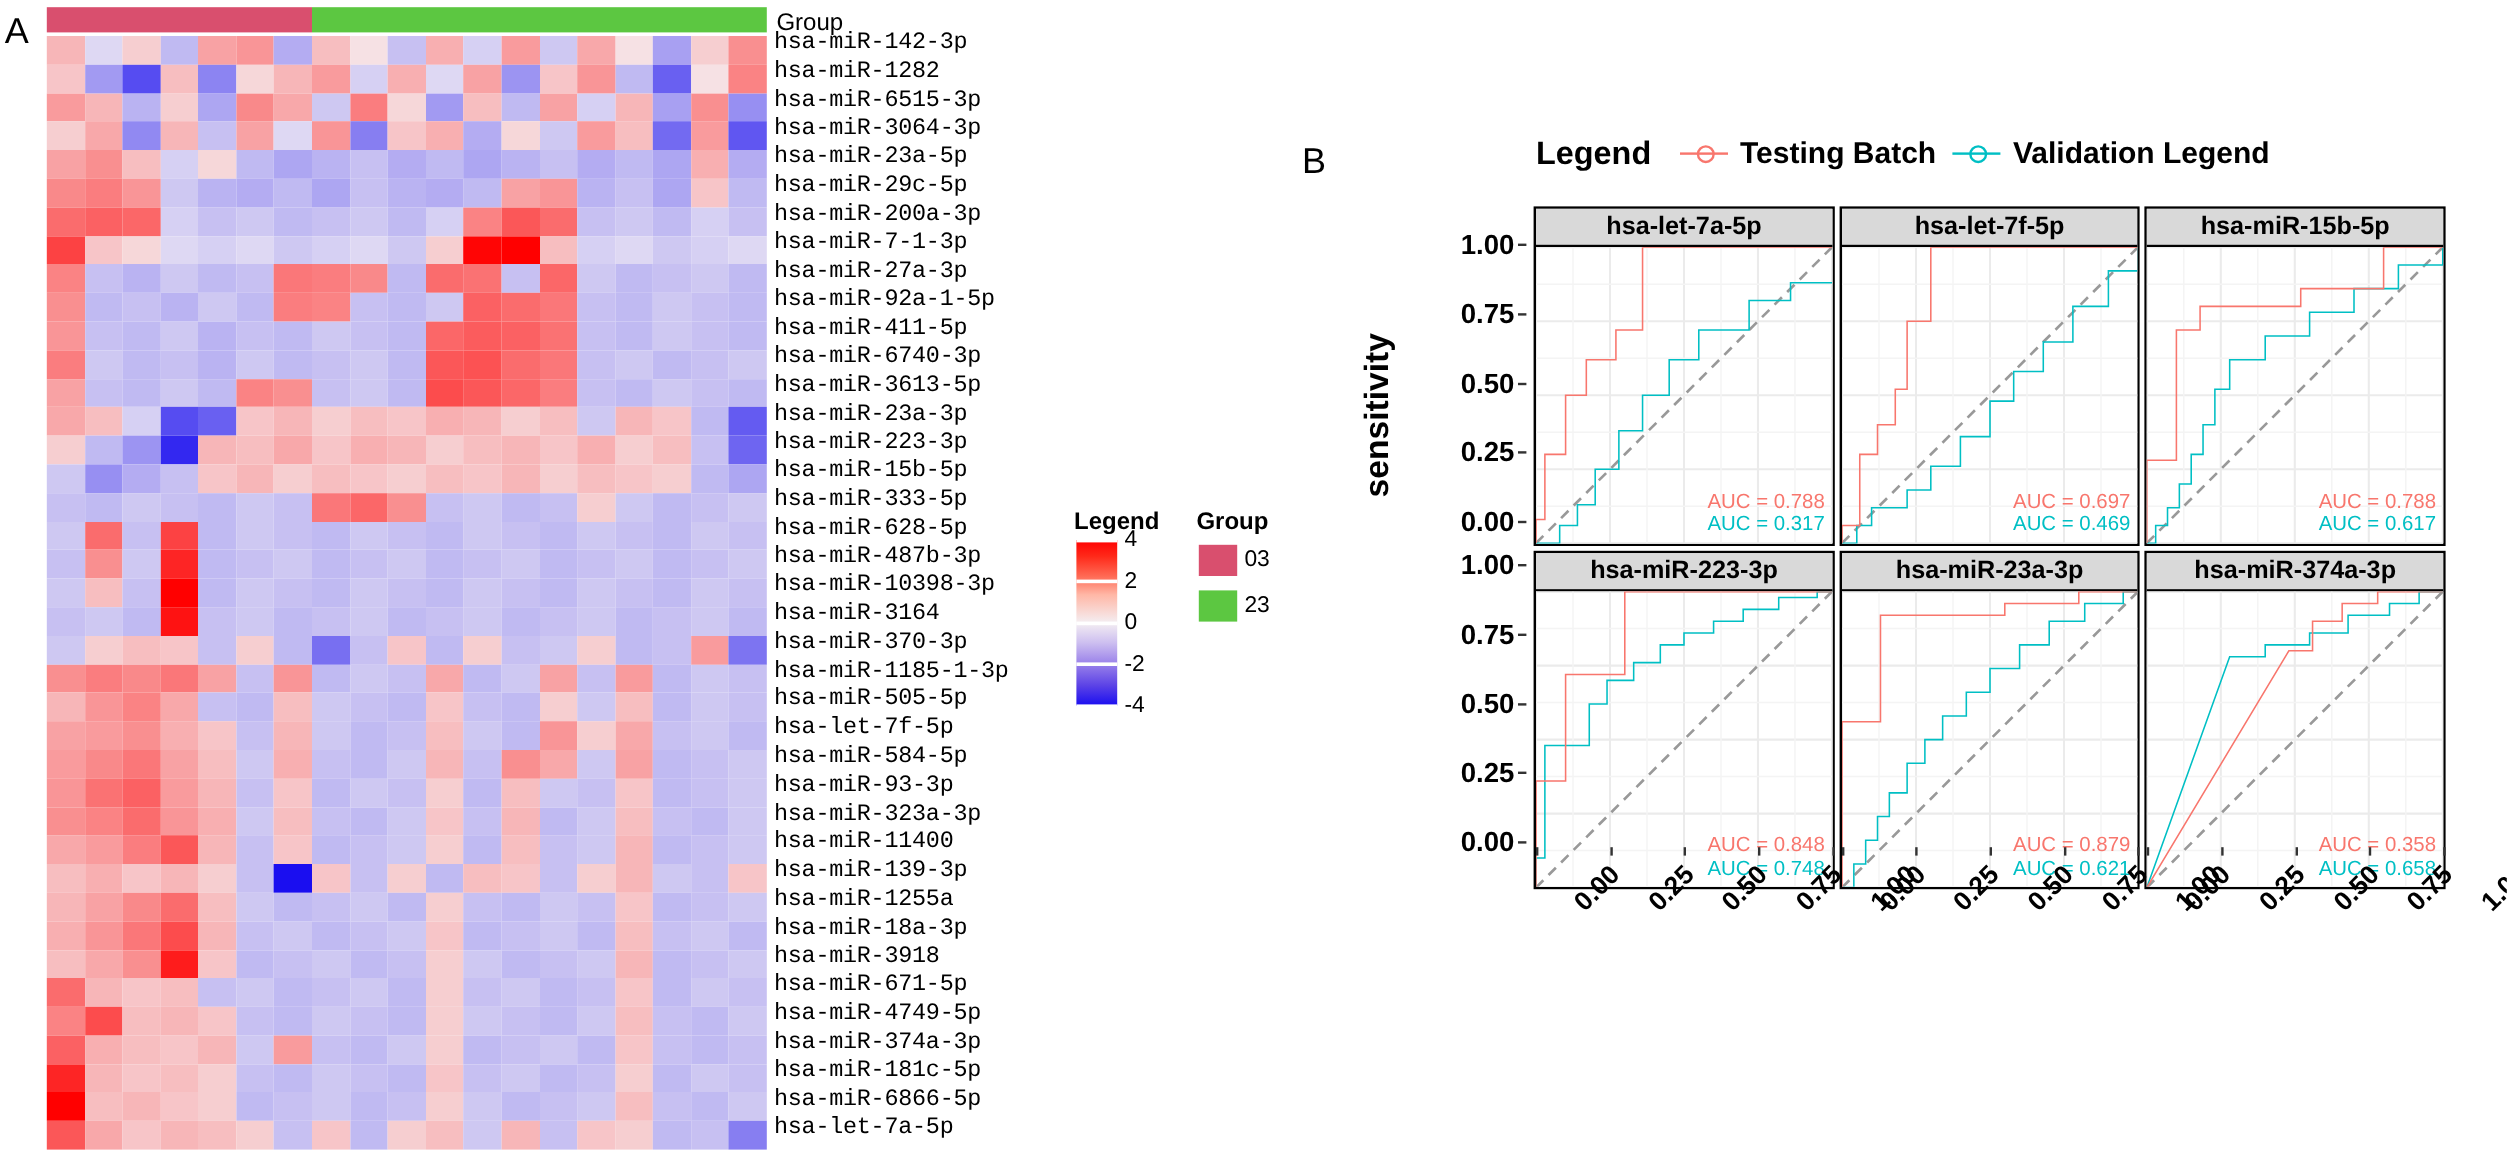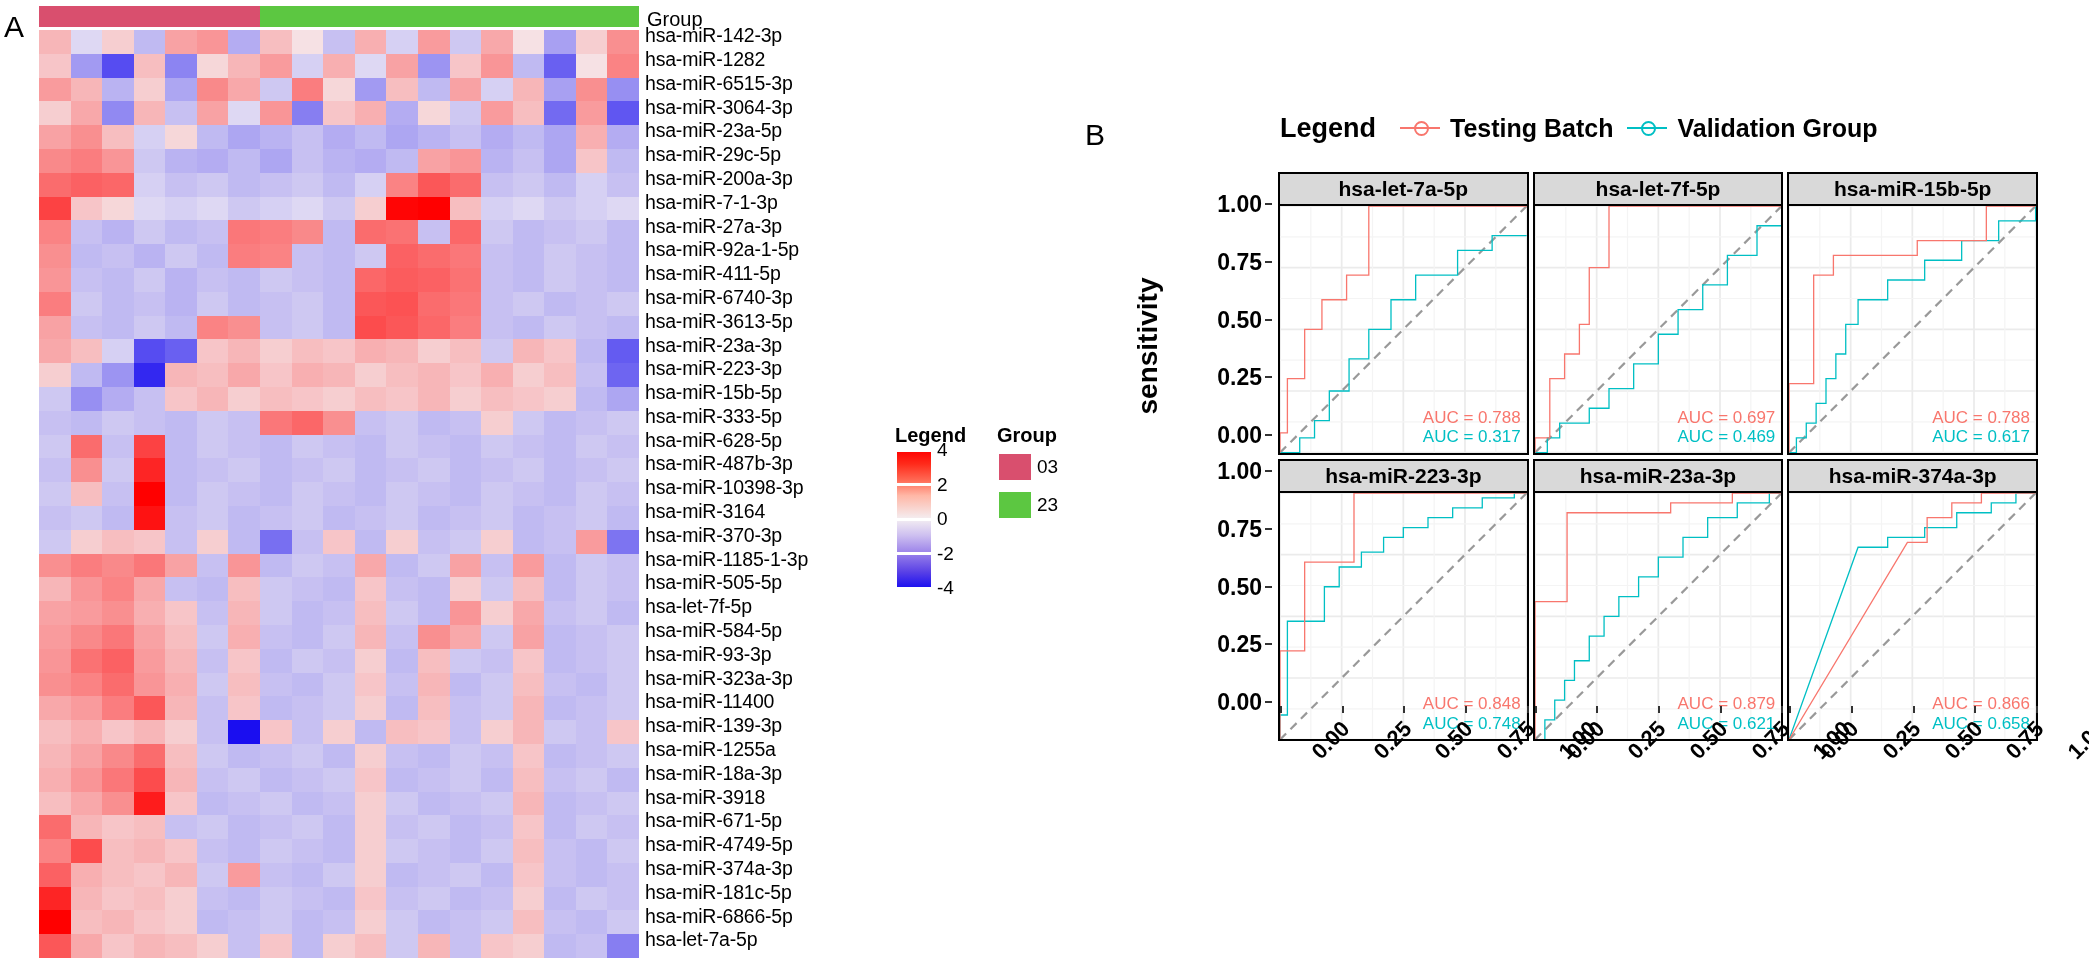--- a/index.html
+++ b/index.html
@@ -13,21 +13,21 @@
   #heat-wrap{position:absolute;left:39px;top:6px;width:600px;height:952px;}
   #group-bar{position:absolute;left:0;top:0;width:600px;height:21px;display:flex;}
   #group-bar .gseg{height:100%;}
   #group-title{position:absolute;left:608px;top:2px;font-size:20px;white-space:nowrap;}
 
   #heat-grid{position:absolute;left:0;top:24px;width:600px;height:928px;display:flex;flex-direction:column;}
   .hrow{flex:1 1 0;display:flex;}
   .hcell{flex:1 1 0;height:100%;}
 
   #row-labels{position:absolute;left:645px;top:24px;width:300px;height:928px;display:flex;flex-direction:column;}
-  .rlab{flex:1 1 0;display:flex;align-items:center;font-size:19.5px;white-space:nowrap;line-height:1;letter-spacing:-0.2px;}
+  .rlab{flex:1 1 0;display:flex;align-items:center;font-size:19.5px;white-space:nowrap;line-height:1;letter-spacing:-0.2px;font-family:Liberation Mono, monospace;}
 
   
   #legend{position:absolute;left:893px;top:424px;width:180px;height:200px;}
   #legend-title{position:absolute;left:2px;top:0;font-size:20px;font-weight:bold;}
   #grouplg-title{position:absolute;left:104px;top:0;font-size:20px;font-weight:bold;}
   #colorbar{position:absolute;left:4px;top:26px;width:34px;height:138px;
     background:linear-gradient(to bottom,#ff0000 0%,#ff2a1a 10%,#ff6a55 22%,#ffb7a6 33%,#f4eef2 50%,#cdbff0 62%,#9d85ea 74%,#5b42e6 88%,#1a0ef0 100%);}
   .cb-tick{position:absolute;left:4px;width:34px;height:3px;background:#fff;}
   .cb-lab{position:absolute;left:44px;font-size:19px;transform:translateY(-50%);}
   .glg-sw{position:absolute;left:106px;width:32px;height:26px;}
@@ -971,21 +971,21 @@
           <span class="bline" style="background: rgb(248, 118, 109);"></span>
           <span class="bdot" style="border-color: rgb(248, 118, 109);"></span>
         </span>
         <span class="blab">Testing Batch</span>
       </div>
       <div class="bitem">
         <span class="bkey">
           <span class="bline" style="background: rgb(0, 191, 196);"></span>
           <span class="bdot" style="border-color: rgb(0, 191, 196);"></span>
         </span>
-        <span class="blab">Validation Group</span>
+        <span class="blab">Validation Legend</span>
       </div>
     </div>
 
   <div id="ylab">sensitivity</div>
 
   <div class="ytick-col">
       <div class="ytick" style="top: 263px;">0.00</div>
       <div class="ytickmark" style="top: 263px;"></div>
       <div class="ytick" style="top: 205.25px;">0.25</div>
       <div class="ytickmark" style="top: 205.25px;"></div>
@@ -1187,21 +1187,21 @@
             <line y1="37.5" y2="37.5" x1="0" x2="100" stroke="#f4f4f4" stroke-width="0.5"></line>
             <line x1="62.5" x2="62.5" y1="0" y2="100" stroke="#f4f4f4" stroke-width="0.5"></line>
             <line y1="62.5" y2="62.5" x1="0" x2="100" stroke="#f4f4f4" stroke-width="0.5"></line>
             <line x1="87.5" x2="87.5" y1="0" y2="100" stroke="#f4f4f4" stroke-width="0.5"></line>
             <line y1="87.5" y2="87.5" x1="0" x2="100" stroke="#f4f4f4" stroke-width="0.5"></line>
             <line x1="0" y1="100" x2="100" y2="0" stroke="#999" stroke-width="0.9" stroke-dasharray="3.5,2.5"></line>
             <polyline points="0.00,100.00 28.00,22.00 40.00,22.00 40.00,18.00 55.00,18.00 55.00,14.00 68.00,14.00 68.00,8.00 82.00,8.00 82.00,4.00 92.00,4.00 92.00,0.00 100.00,0.00" fill="none" stroke="#00BFC4" stroke-width="1.3" vector-effect="non-scaling-stroke"></polyline>
             <polyline points="0.00,100.00 48.00,20.00 56.00,20.00 56.00,10.00 66.00,10.00 66.00,4.00 78.00,4.00 78.00,0.00 100.00,0.00" fill="none" stroke="#F8766D" stroke-width="1.3" vector-effect="non-scaling-stroke"></polyline>
           </svg>
           <div class="auc-box">
-            <div style="color: rgb(248, 118, 109);">AUC = 0.866</div>
+            <div style="color: rgb(248, 118, 109);">AUC = 0.358</div>
             <div style="color: rgb(0, 191, 196);">AUC = 0.658</div>
           </div>
         </div>
       </div>
     </div>
 <div class="xtick-row" style="left: 198px; width: 250.667px;">
       <div class="xtickmark" style="left: 2px;"></div>
       <div class="xtick" style="left: 16px; top: 10px;">0.00</div>
       <div class="xtickmark" style="left: 63.6667px;"></div>
       <div class="xtick" style="left: 77.6667px; top: 10px;">0.25</div>

